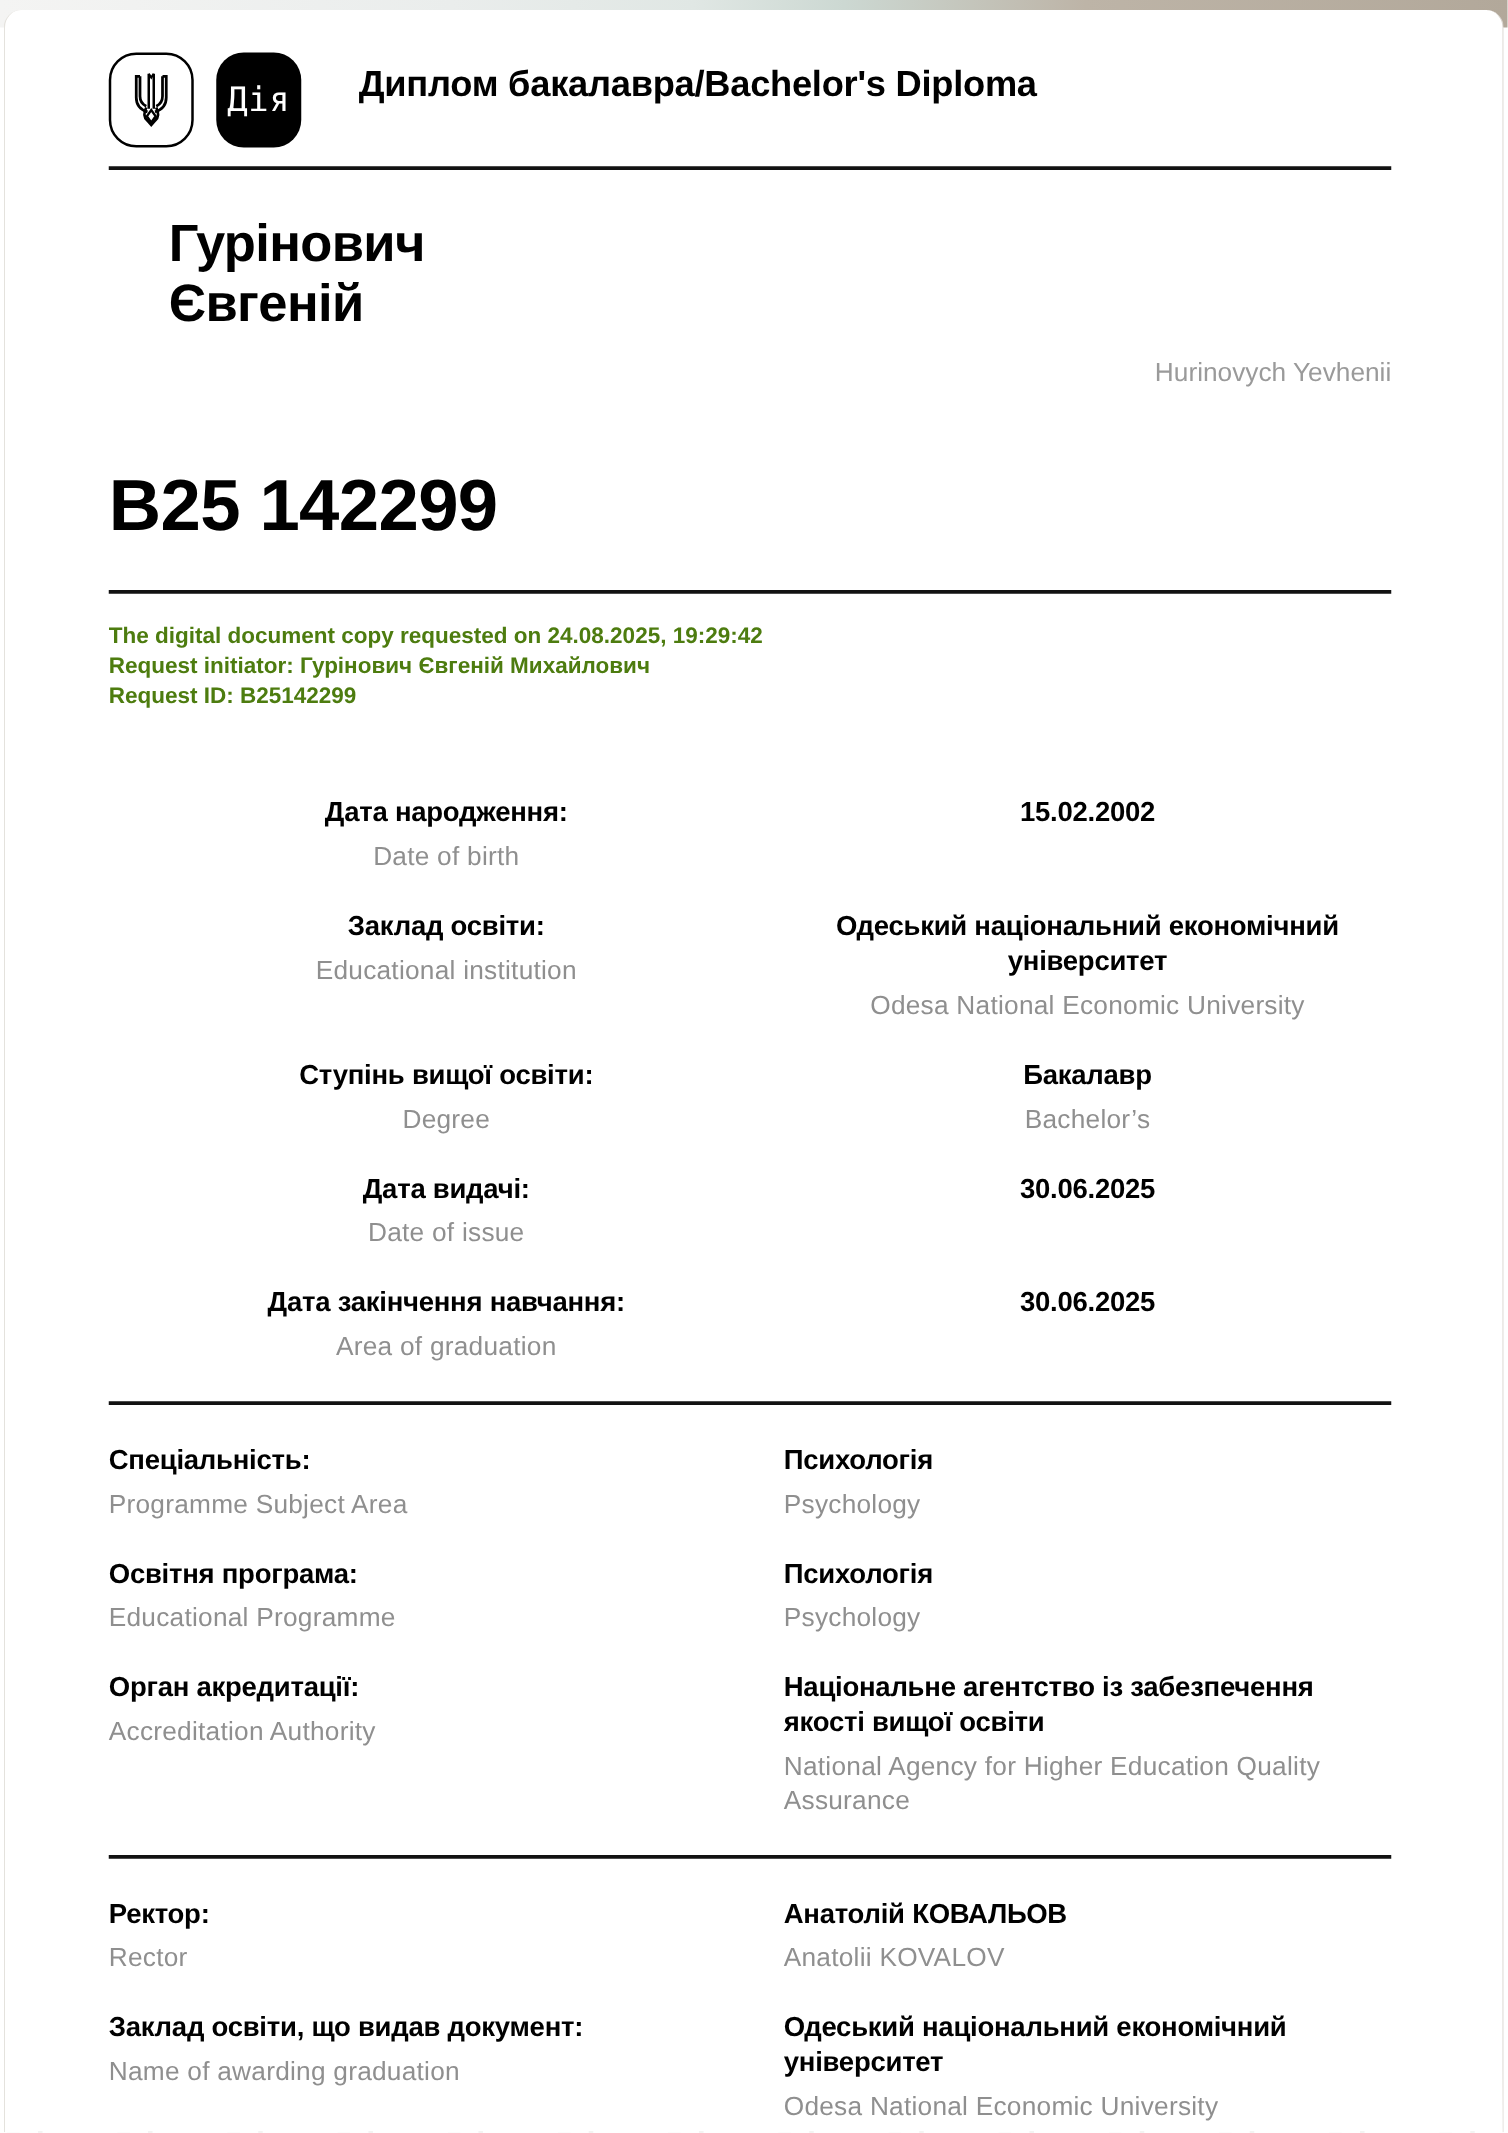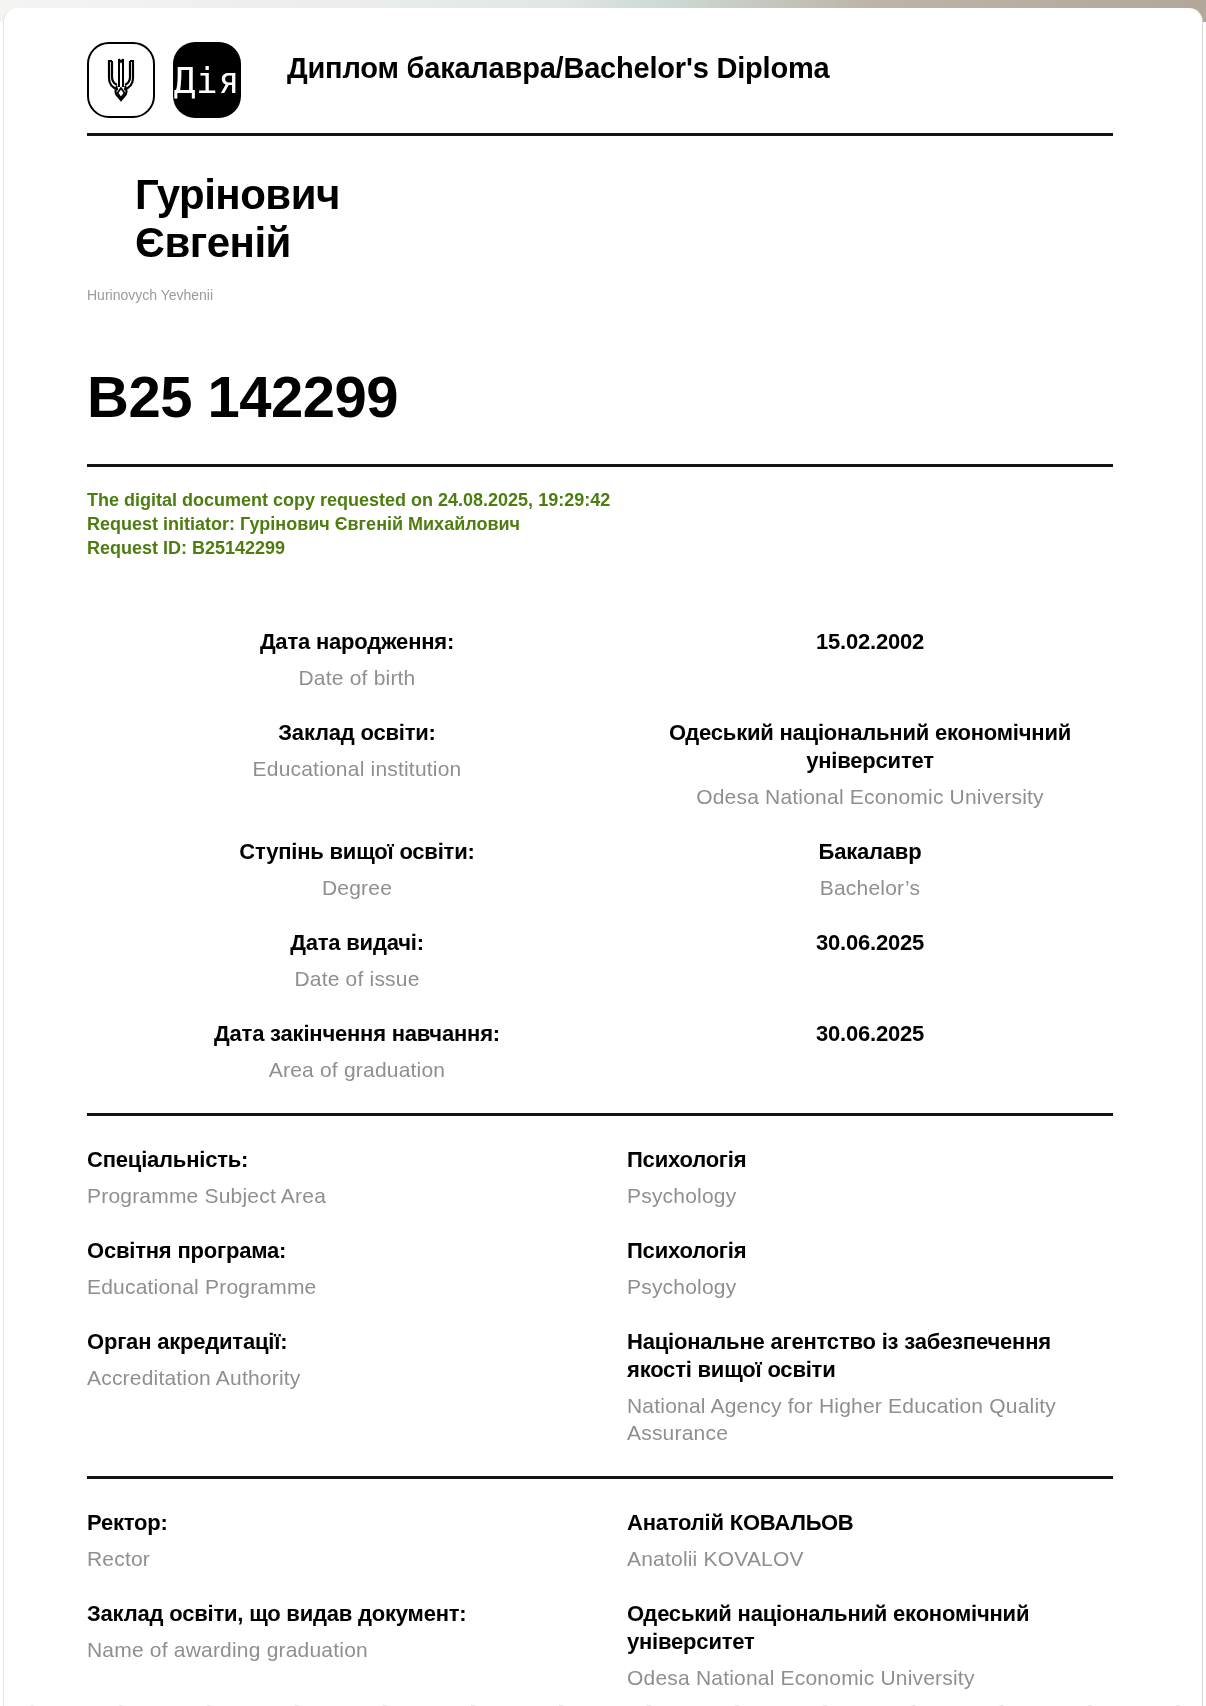--- a/index.html
+++ b/index.html
@@ -26,35 +26,35 @@
   
   .header { display: flex; align-items: flex-start; }
   .logos { display: flex; gap: 18px; }
   .squircle {
     width: 68px; height: 76px; border-radius: 22px;
     display: flex; align-items: center; justify-content: center;
   }
   .trident-box { border: 2.5px solid #000; background: #fff; }
   .diia-box { background: #000; }
   .diia-text {
-    color: #fff; font-size: 36px; font-weight: 500; letter-spacing: 0.5px;
+    color: #fff; font-size: 27px; font-weight: 500; letter-spacing: 0.5px;
     font-family: "DejaVu Sans Mono", monospace;
   }
   .page-title {
     margin-left: 46px; margin-top: 10px;
     font-size: 29px; font-weight: 700; color: #000; letter-spacing: -0.2px;
   }
   .hrule { height: 3px; background: #121212; border: none; }
   .rule-1 { margin-top: 15px; }
   
   .owner-name {
     margin-top: 35px; font-size: 42px; font-weight: 700; color: #000;
     line-height: 1.14; letter-spacing: -0.5px; margin-left: 48px;
   }
-  .owner-latin { margin-top: 20px; font-size: 14px; font-weight: 500; color: #9a9a9a; }
+  .owner-latin { margin-top: 20px; font-size: 21px; font-weight: 500; color: #9a9a9a; text-align: right; }
   .doc-number {
     margin-top: 60px; font-size: 58px; font-weight: 700; color: #000000;
     letter-spacing: -0.5px;
   }
   .rule-2 { margin-top: 34px; }
   .request-block { margin-top: 21px; font-size: 18px; font-weight: 700; color: #4d7c0f; line-height: 24px; }
   
   .rows-start { margin-top: 68px; text-align: center; }
   .row { display: grid; grid-template-columns: 540px 1fr; margin-bottom: 28px; }
   .label-uk, .value-uk { font-size: 22px; font-weight: 700; color: #000; line-height: 28px; letter-spacing: -0.2px; }

